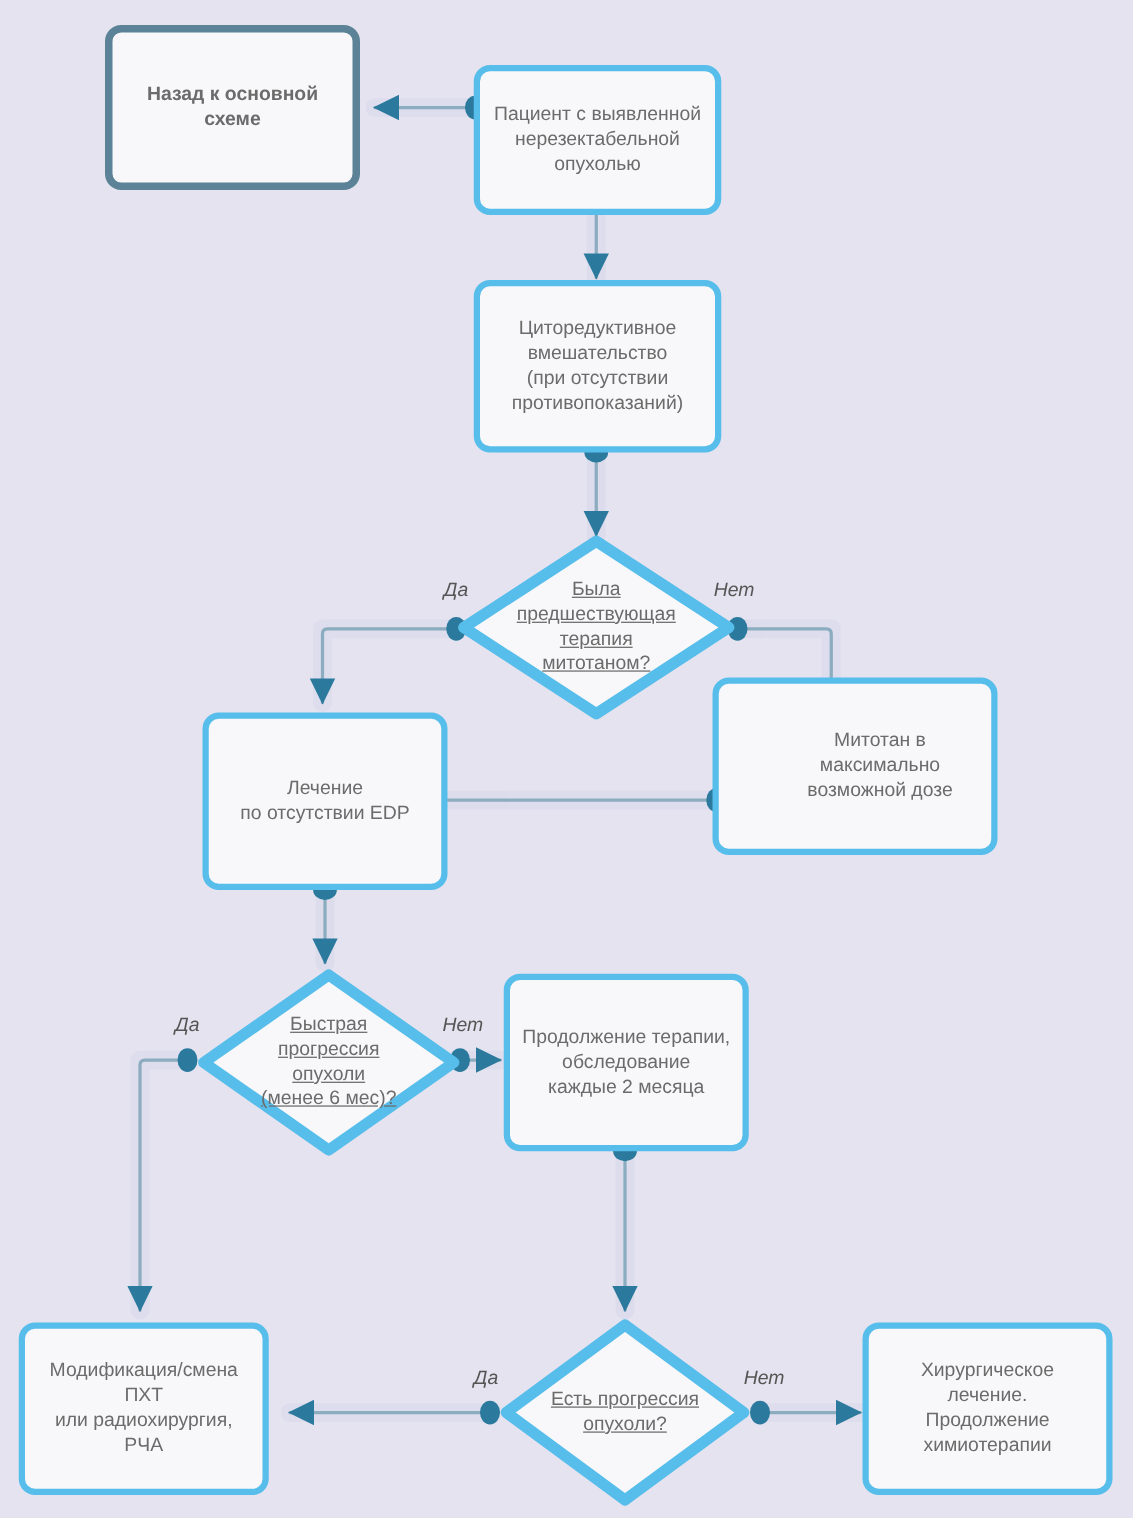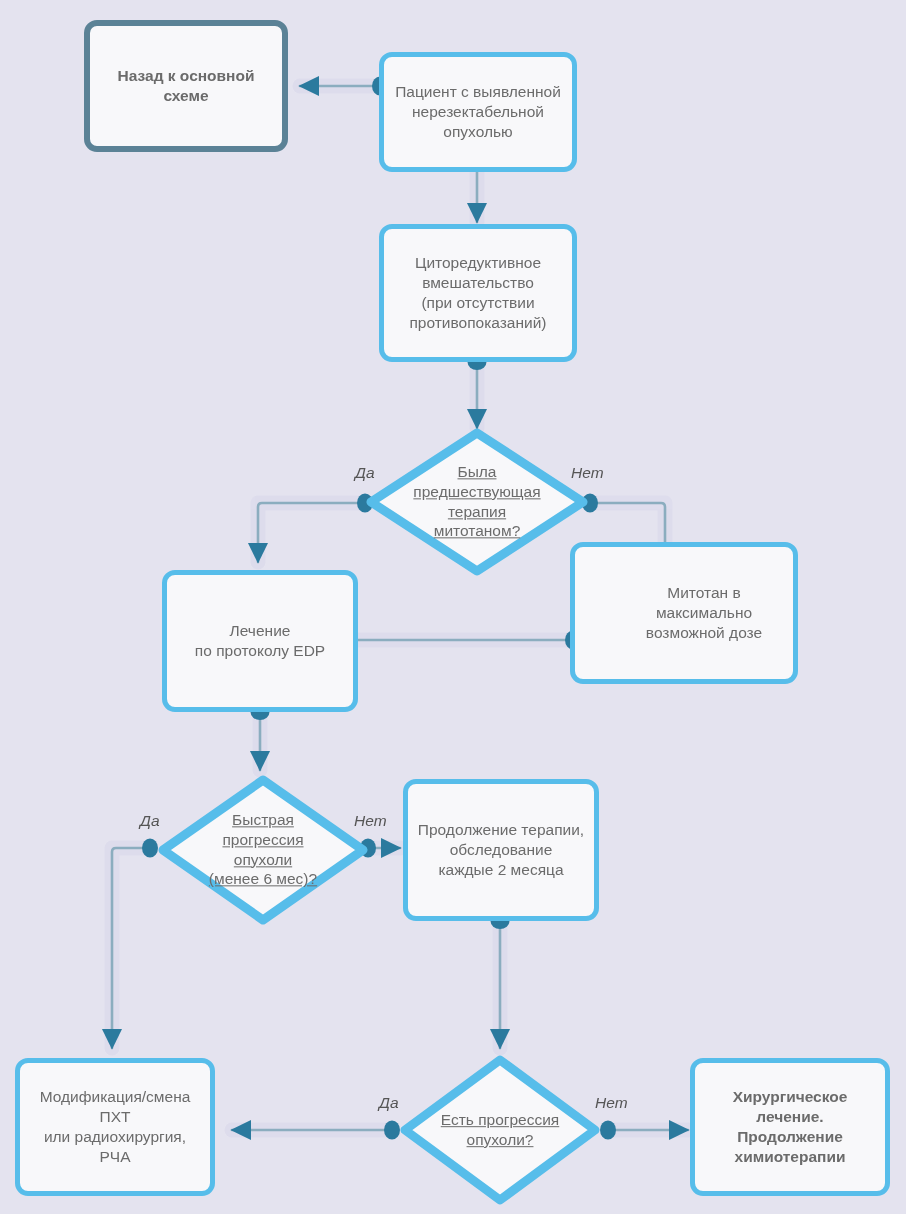--- a/index.html
+++ b/index.html
@@ -156,21 +156,21 @@
       <polygon points="111,5 217,74 111,143 5,74" fill="#f8f8fa" stroke="#57bdea" stroke-width="9" stroke-linejoin="round"></polygon>
     </svg>
     <div class="diamond-label">Была
 предшествующая
 терапия
 митотаном?</div>
   </div>
 
   <div class="node box" style="left:162px; top:570px; width:196px; height:142px;">
     <span>Лечение
-по протоколу EDP</span>
+по отсутствии EDP</span>
   </div>
 
   <div class="node box" style="left:570px; top:542px; width:228px; height:142px;padding-left:40px;">
     <span>Митотан в
 максимально
 возможной дозе</span>
   </div>
 
   <div class="diamond-wrap" style="left:158px; top:775px; width:210px; height:150px;">
     <svg width="210" height="150" viewBox="0 0 210 150">
@@ -196,21 +196,21 @@
   </div>
 
   <div class="diamond-wrap" style="left:400px; top:1055px; width:200px; height:150px;">
     <svg width="200" height="150" viewBox="0 0 200 150">
       <polygon points="100,5 195,75 100,145 5,75" fill="#f8f8fa" stroke="#57bdea" stroke-width="9" stroke-linejoin="round"></polygon>
     </svg>
     <div class="diamond-label">Есть прогрессия
 опухоли?</div>
   </div>
 
-  <div class="node box" style="left:690px; top:1058px; width:200px; height:138px;font-weight:bold;">
+  <div class="node box" style="left:690px; top:1058px; width:200px; height:138px;">
     <span>Хирургическое
 лечение.
 Продолжение
 химиотерапии</span>
   </div>
 
   <div class="edge-label" style="left:355px; top:464px;">Да</div>
   <div class="edge-label" style="left:571px; top:464px;">Нет</div>
   <div class="edge-label" style="left:140px; top:812px;">Да</div>
   <div class="edge-label" style="left:354px; top:812px;">Нет</div>

